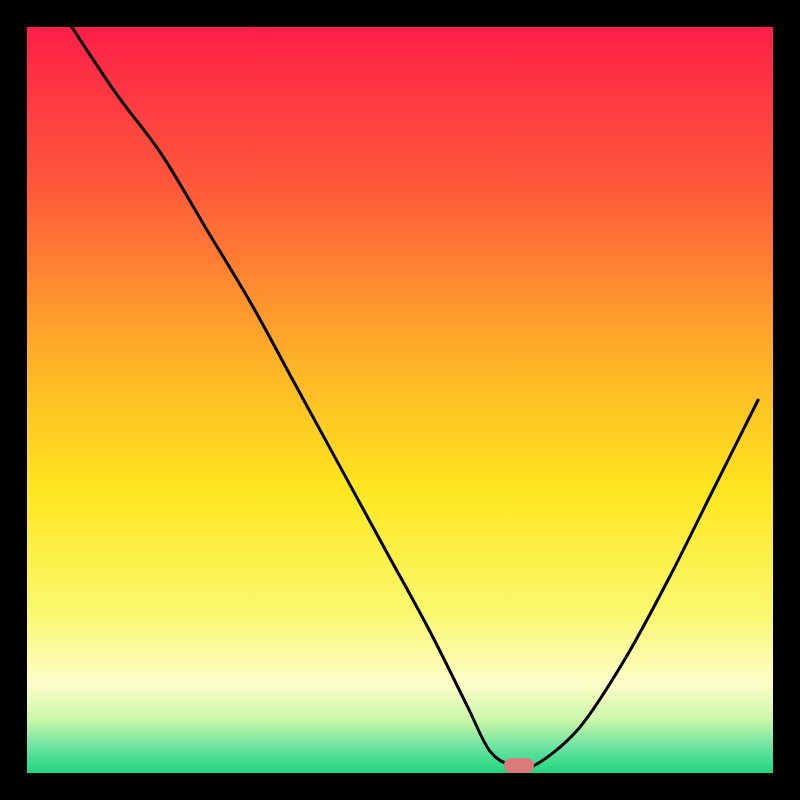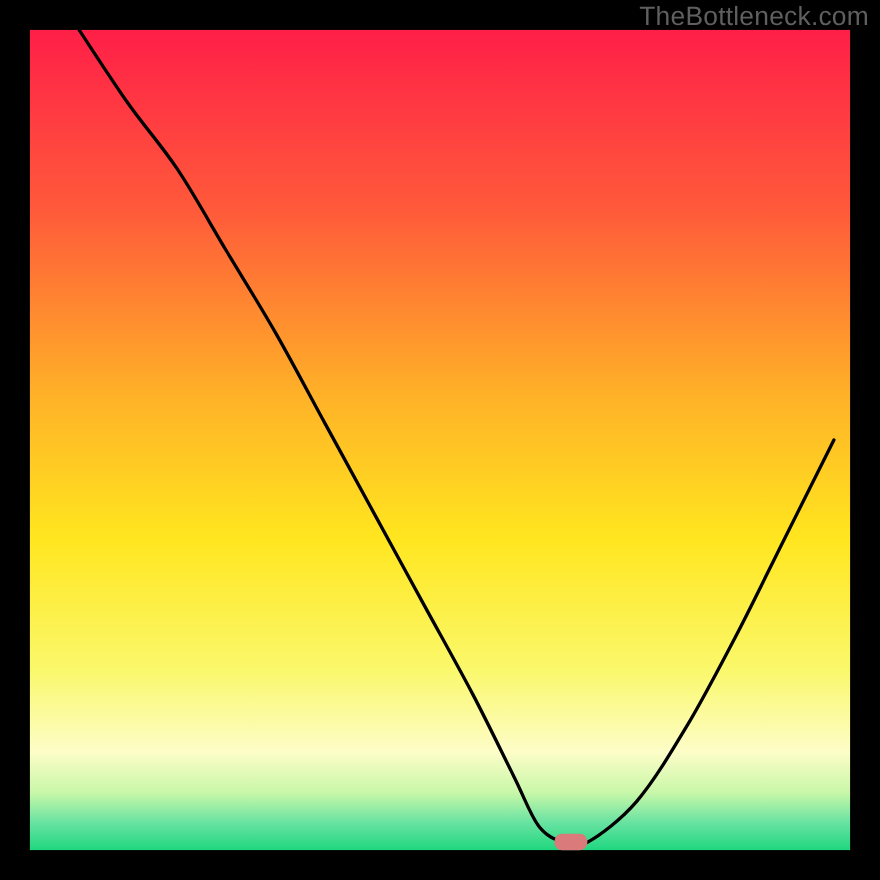--- a/index.html
+++ b/index.html
@@ -47,21 +47,20 @@
     height: 14px;
     border-radius: 7px;
     background: #db7a7a;
   }
 </style>
 </head>
 <body>
 
 <div class="frame">
 
-  <div class="watermark">TheBottleneck.com</div>
 
   <div class="plot">
     <svg viewBox="0 0 746 746" preserveAspectRatio="none">
       <defs>
         <linearGradient id="bg-grad" x1="0" y1="0" x2="0" y2="1">
         <stop offset="0%" stop-color="#ff1f48"></stop>
             <stop offset="22%" stop-color="#ff5a3a"></stop>
             <stop offset="45%" stop-color="#ffb327"></stop>
             <stop offset="62%" stop-color="#ffe61f"></stop>
             <stop offset="78%" stop-color="#faf86b"></stop>

